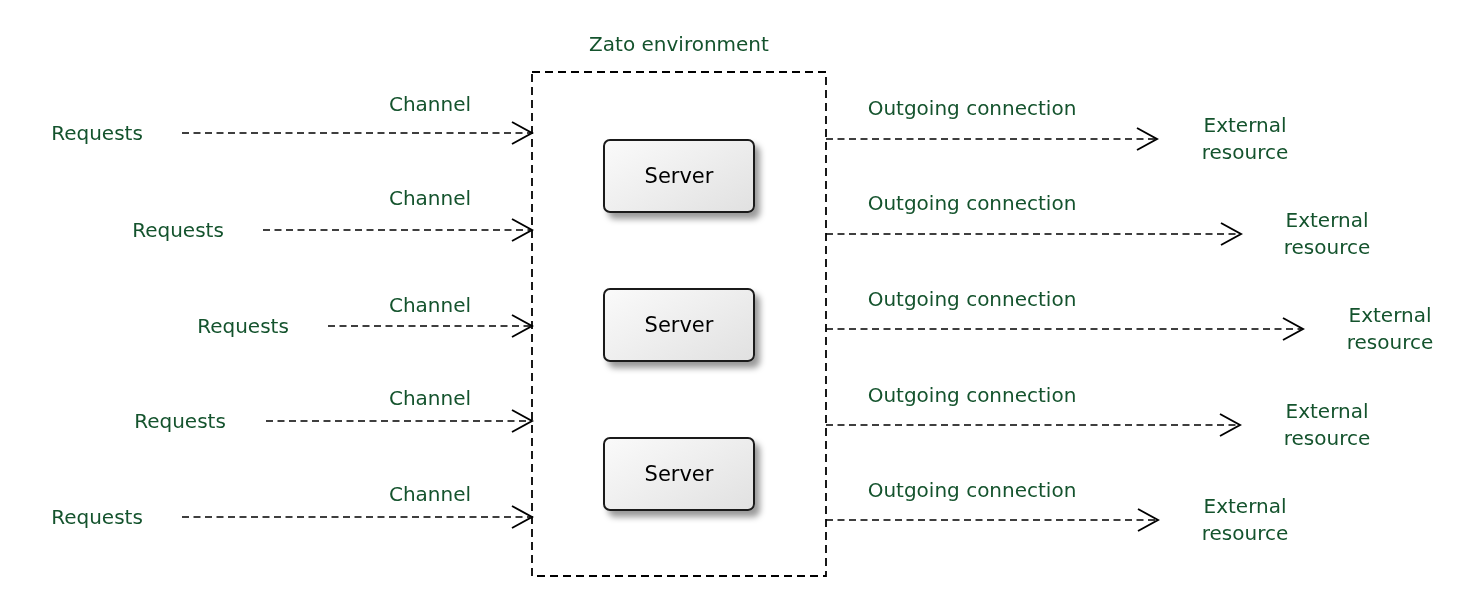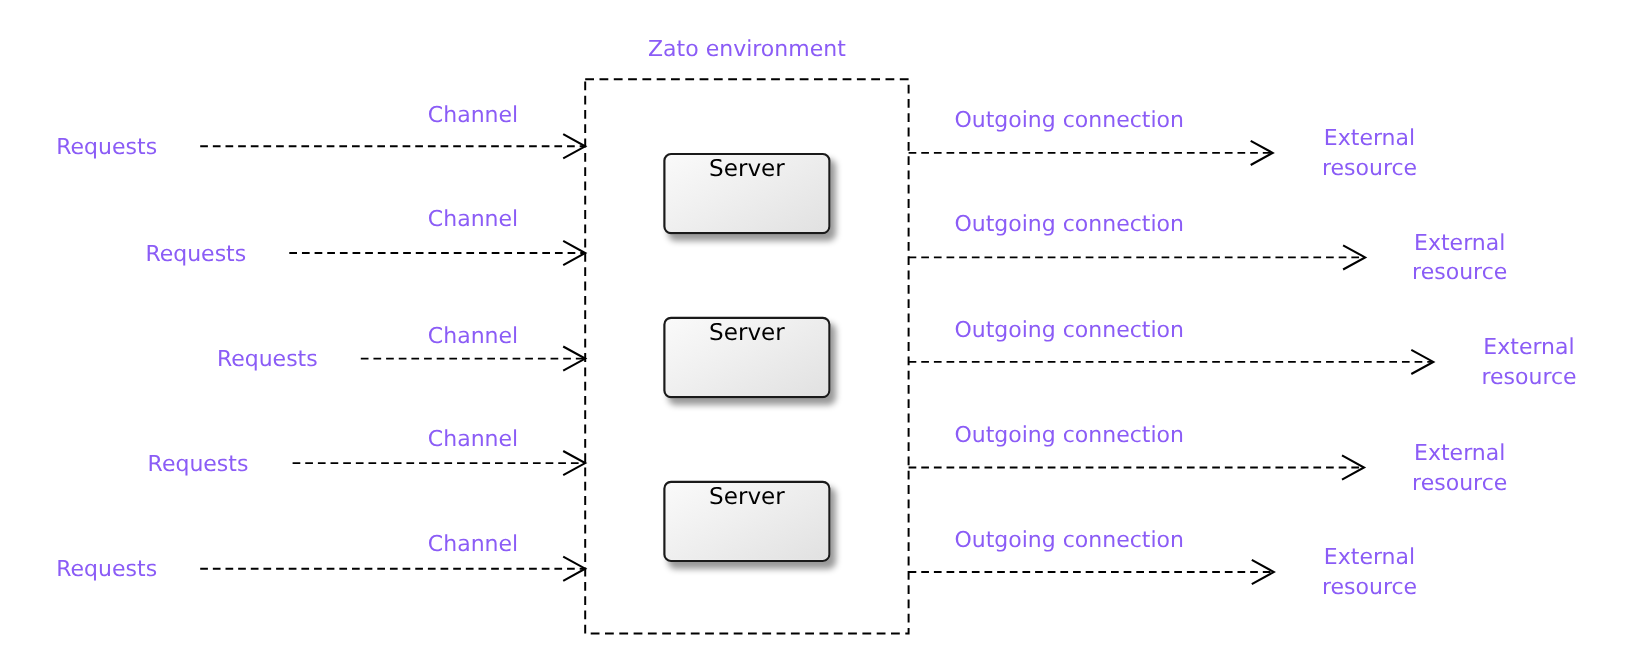--- a/index.html
+++ b/index.html
@@ -12,37 +12,37 @@
     color: #000000;
     overflow: hidden;
   }
   .lines-layer { position: absolute; left: 0; top: 0; }
   .lbl {
     position: absolute;
     transform: translate(-50%, -50%);
     white-space: nowrap;
     font-size: 20px;
     line-height: 26px;
-    color: #8b5cf6;
+    color: #14532d;
   }
   .lbl.two-line { white-space: normal; text-align: center; line-height: 27px; }
   .lbl.two-line div { white-space: nowrap; text-align: center; }
   .title { font-size: 20px; }
   .server-box {
     position: absolute;
     left: 603px;
     width: 152px;
     height: 74px;
     box-sizing: border-box;
     border: 2px solid #1a1a1a;
     border-radius: 7px;
     background: linear-gradient(150deg, #fafafa 0%, #efefef 45%, #e1e1e1 100%);
     box-shadow: 5px 6px 6px rgba(0,0,0,0.40);
     display: flex;
-    align-items: flex-start;
+    align-items: center;
     justify-content: center;
     font-size: 21px;
   }
 </style>
 </head>
 <body>
 
 <div class="canvas">
 
   <svg class="lines-layer" width="1482" height="599" viewBox="0 0 1482 599">

